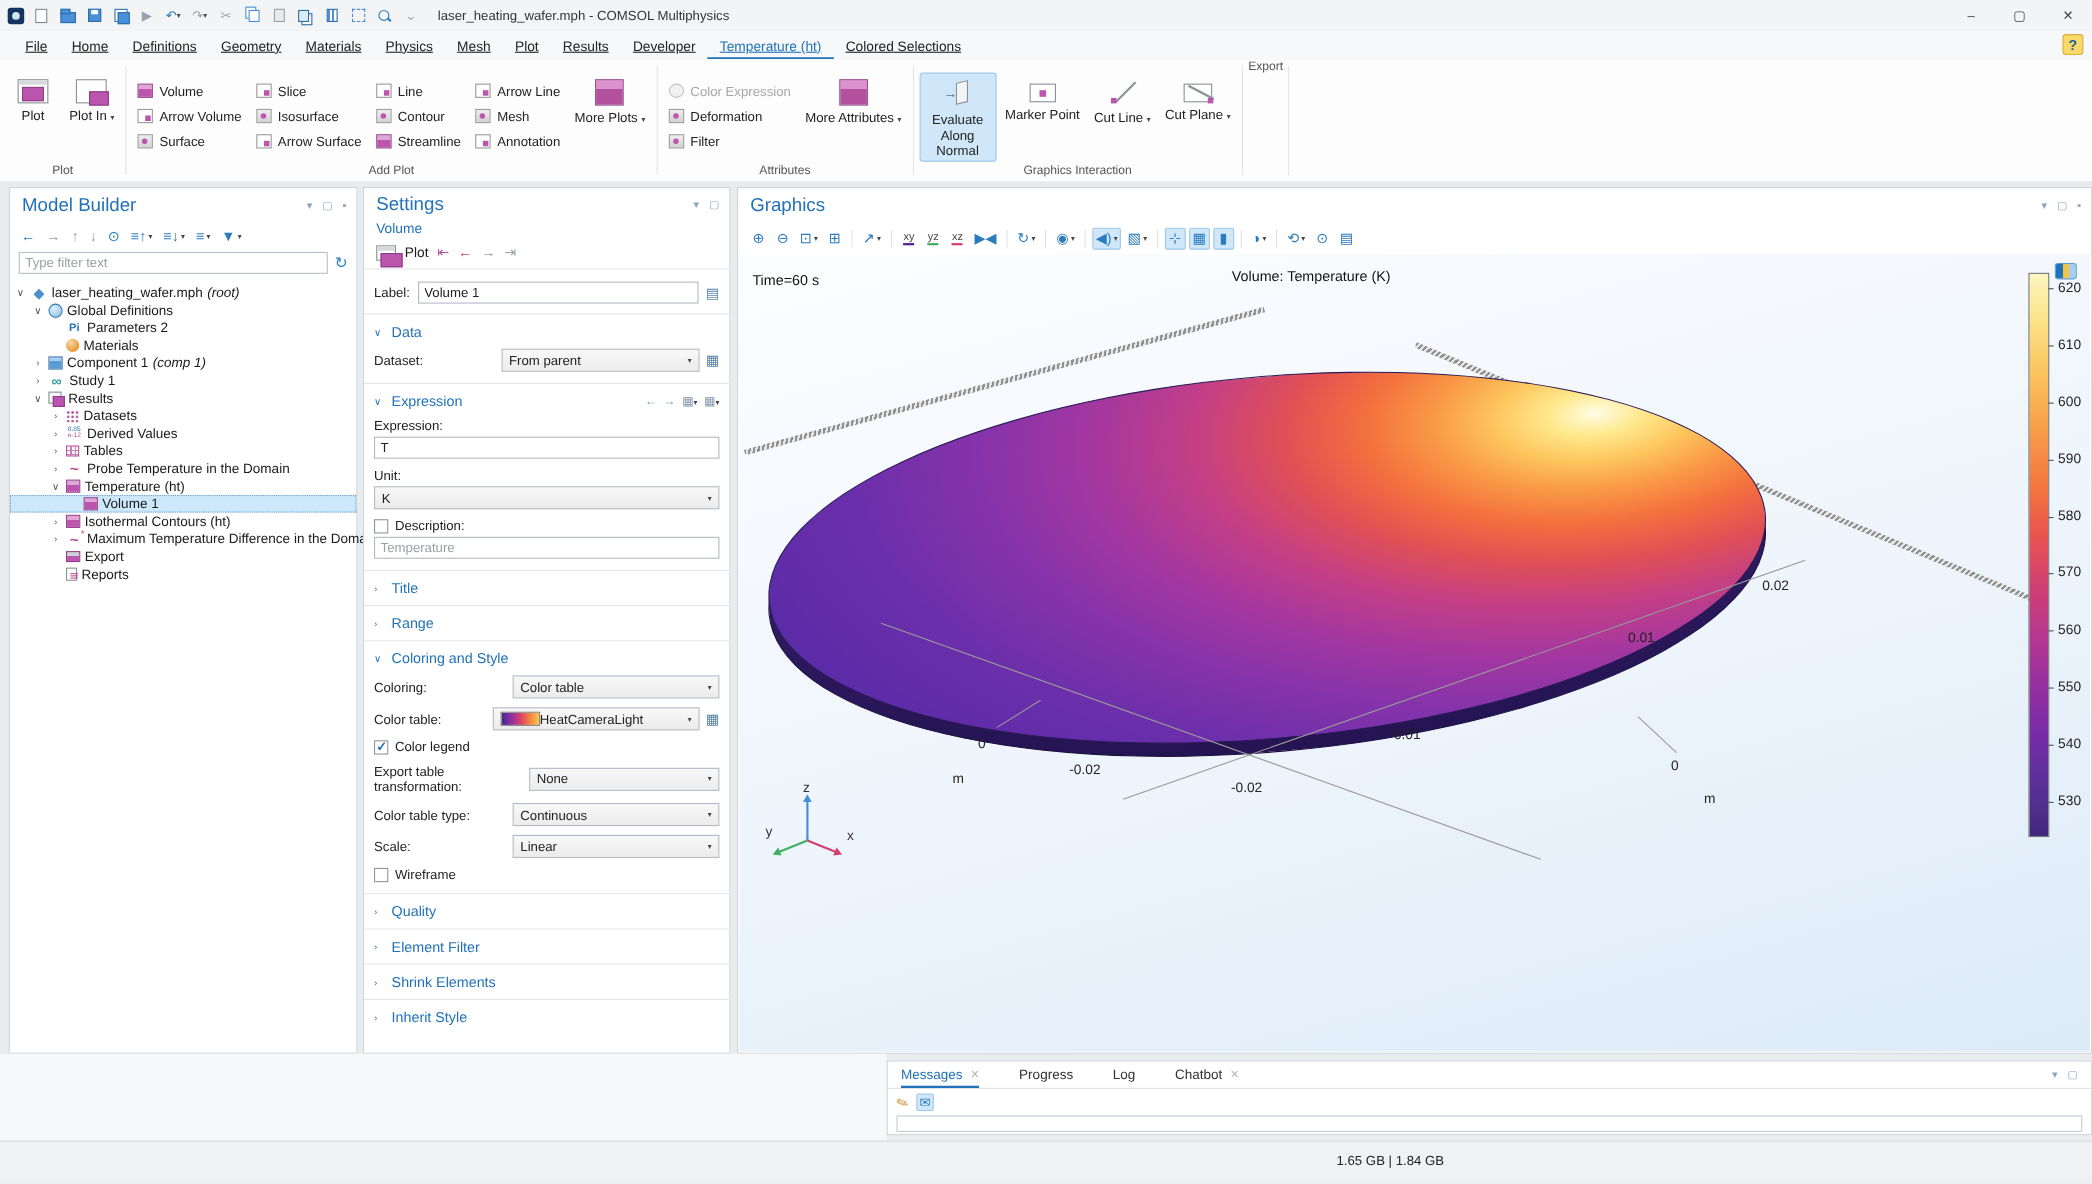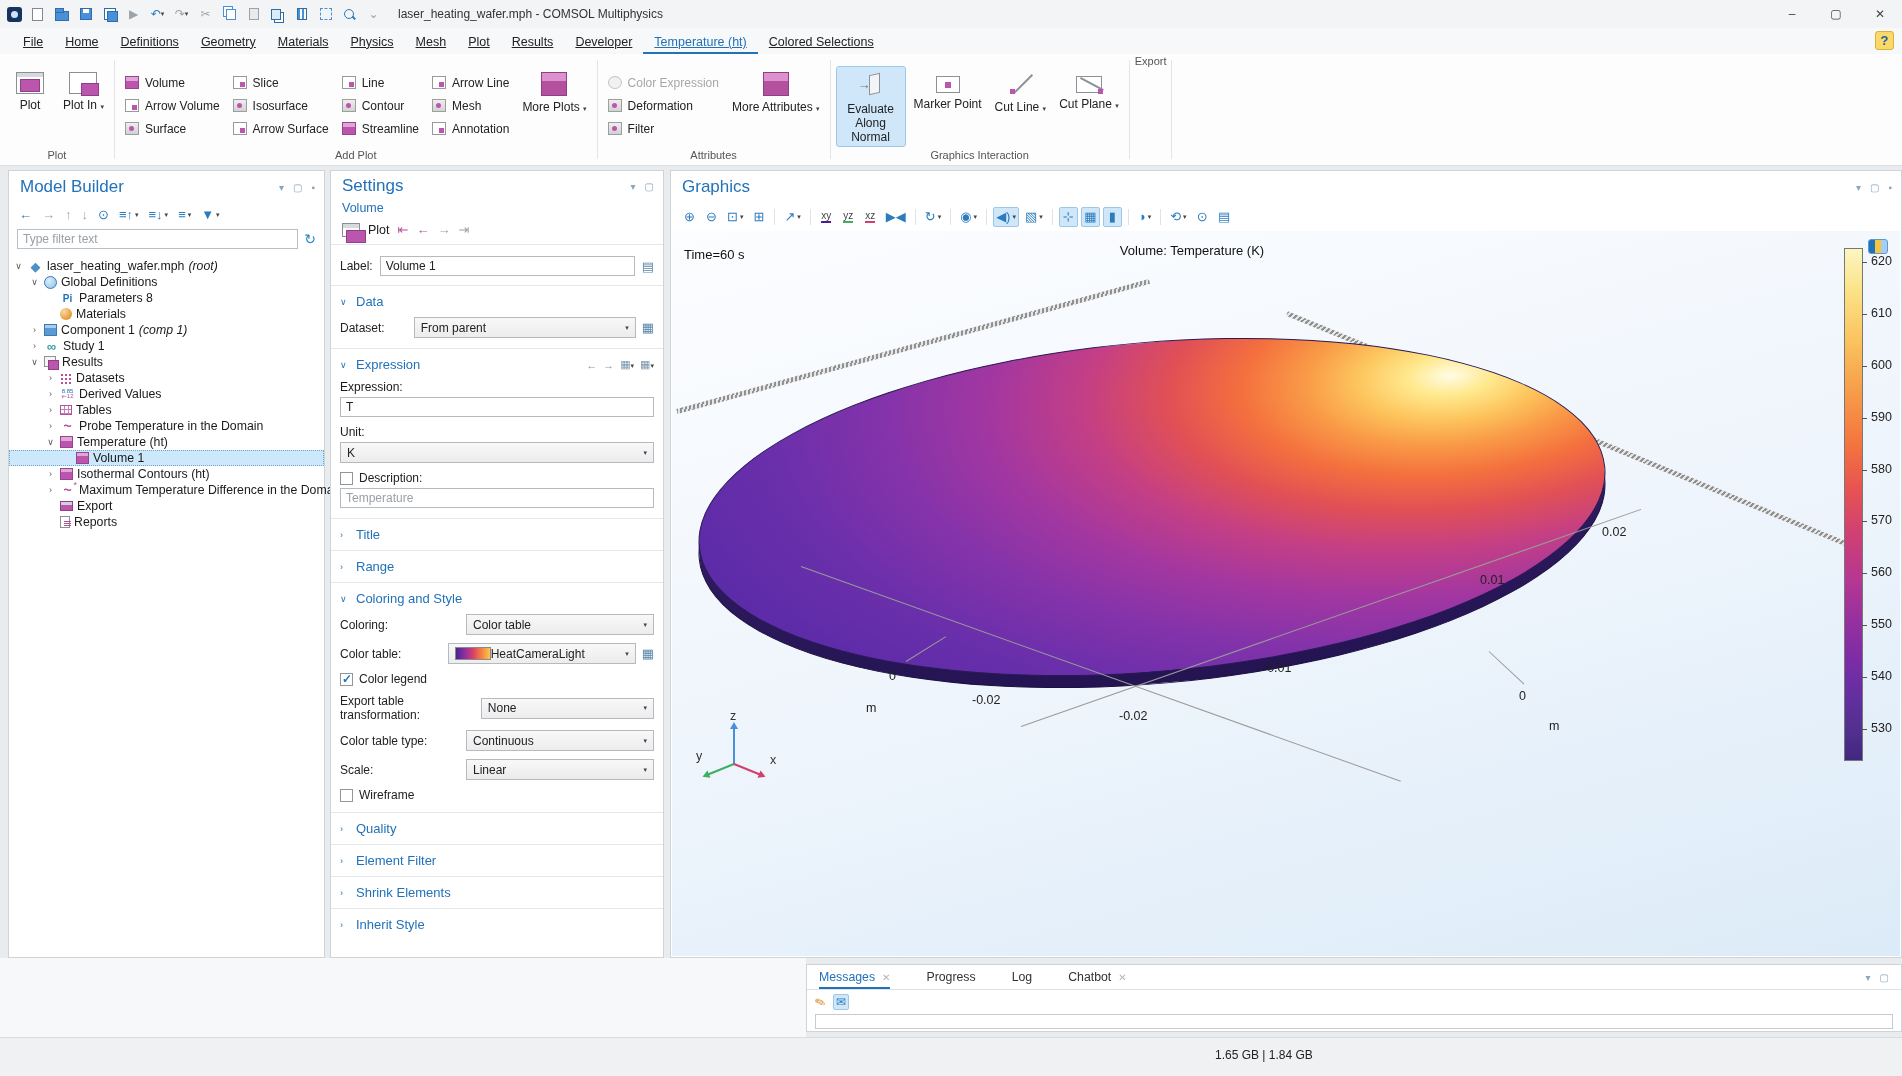--- a/index.html
+++ b/index.html
@@ -432,21 +432,21 @@
       <span class="tsuffix">(root)</span>
     </div>
     <div class="trow" style="padding-left:20px">
       <span class="chev">∨</span>
       <span class="tico ti-globe"></span>
       <span class="tlabel">Global Definitions</span>
     </div>
     <div class="trow" style="padding-left:36px">
       <span class="chev"></span>
       <span class="tico ti-pi"></span>
-      <span class="tlabel">Parameters 8</span>
+      <span class="tlabel">Parameters 2</span>
     </div>
     <div class="trow" style="padding-left:36px">
       <span class="chev"></span>
       <span class="tico ti-materials"></span>
       <span class="tlabel">Materials</span>
     </div>
     <div class="trow" style="padding-left:20px">
       <span class="chev">›</span>
       <span class="tico ti-component"></span>
       <span class="tlabel">Component 1</span>
@@ -538,21 +538,21 @@
     <span class="row-icon">▤</span>
   </div>
 
   <div class="section">
     <div class="shead">
       <span class="schev">∨</span>
       <span>Data</span>
     </div>
     <div class="frow">
       <span class="flabel">Dataset:</span>
-      <span class="dd" style="width:222px;margin-left:auto">
+      <span class="dd" style="width:180px;margin-left:auto">
         <span>From parent</span>
         <span class="caret">▾</span>
       </span>
       <span class="row-icon">▦</span>
     </div>
   </div>
 
   <div class="section">
     <div class="shead">
       <span class="schev">∨</span>

